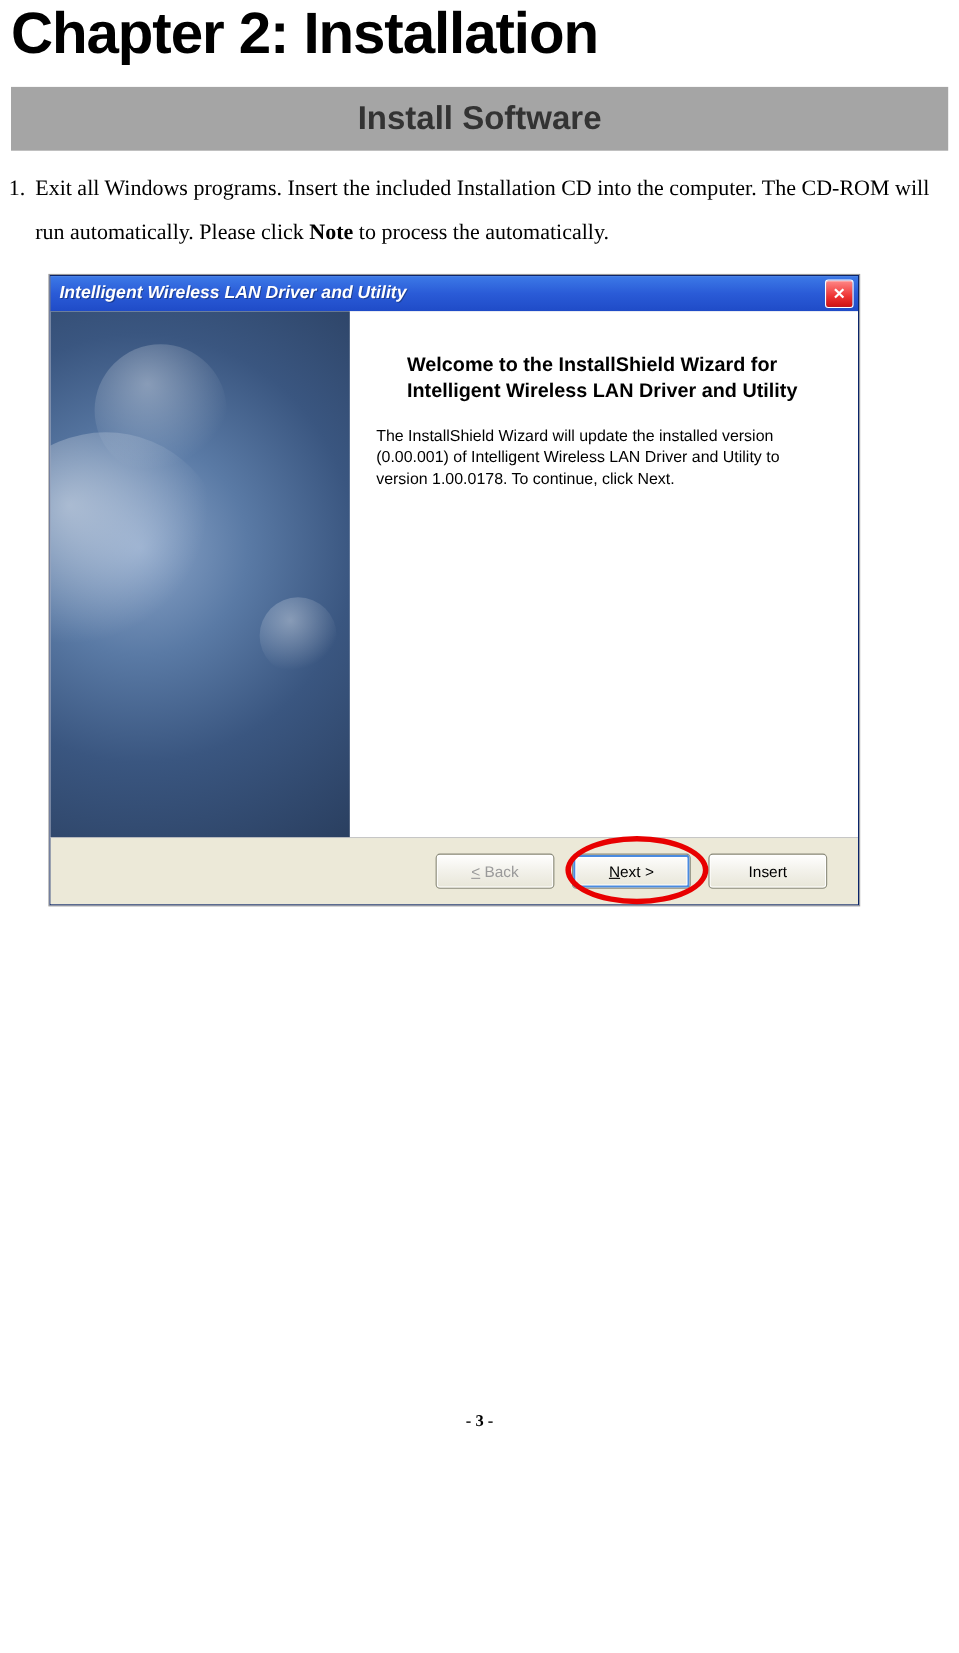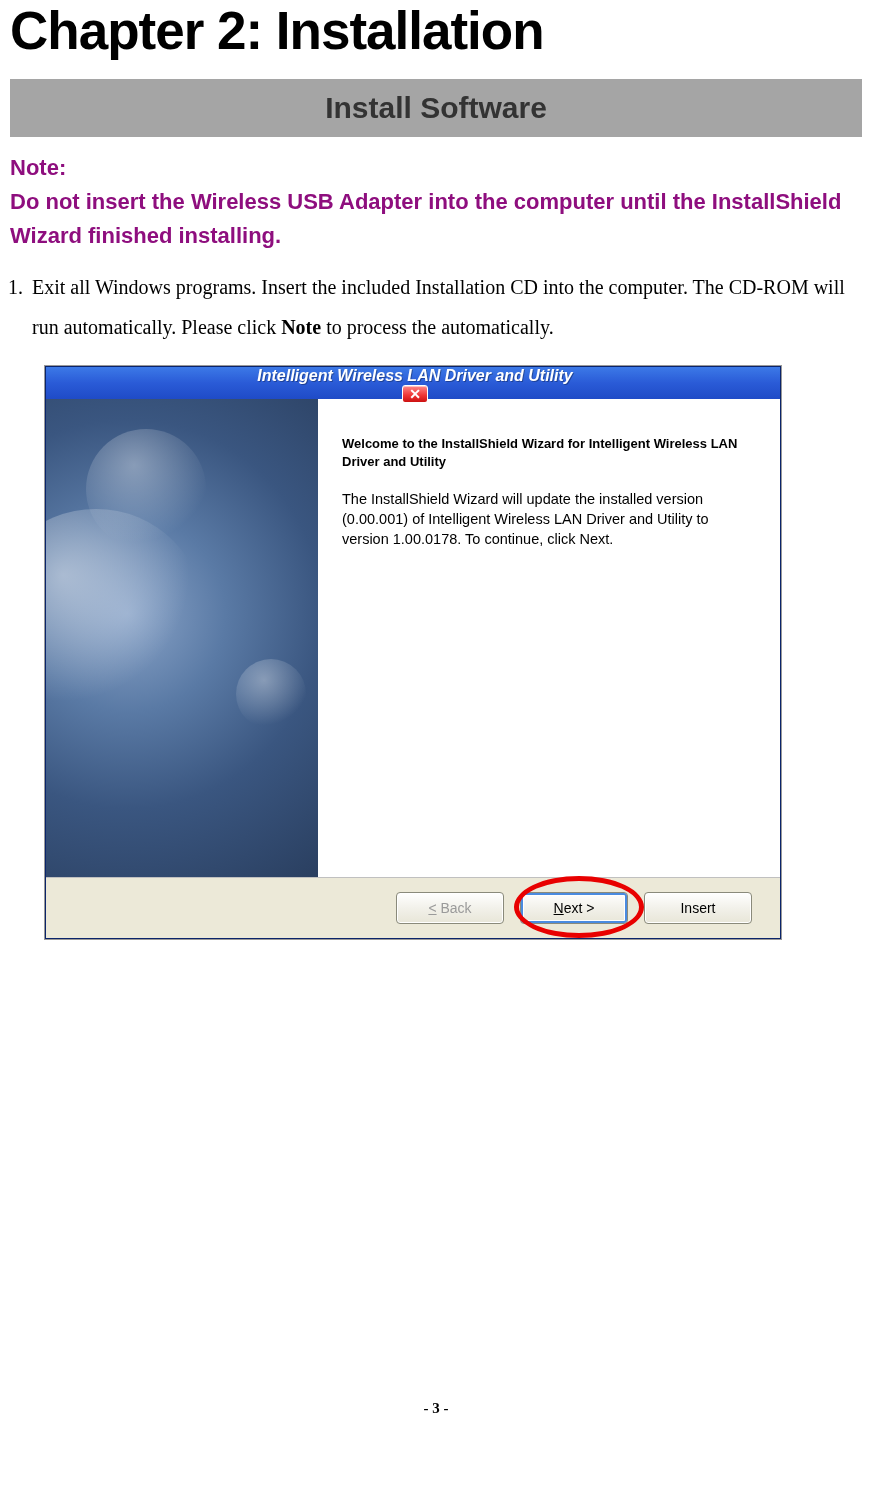--- a/index.html
+++ b/index.html
@@ -62,21 +62,20 @@
     border: 1px solid #0a246a;
     background: #ece9d8;
   }
   .titlebar {
     display: flex;
     align-items: center;
     justify-content: space-between;
     height: 32px;
     padding: 0 4px 0 8px;
     background: linear-gradient(to bottom, #3c79e7 0%, #2a5bd7 50%, #1f4bc7 100%);
-    flex-direction: column;
   }
   .titlebar-text {
     color: #fff;
     font-family: Tahoma, Arial, sans-serif;
     font-weight: bold;
     font-size: 16px;
     font-style: italic;
     text-shadow: 1px 1px 0 rgba(0,0,0,0.3);
   }
   .close-btn {
@@ -116,23 +115,24 @@
   .c2 { width: 120px; height: 120px; left: 40px; top: 30px; background: radial-gradient(circle at 40% 30%, rgba(255,255,255,0.35), rgba(255,255,255,0) 70%); }
   .c3 { width: 70px; height: 70px; left: 190px; top: 260px; background: radial-gradient(circle at 40% 30%, rgba(255,255,255,0.35), rgba(255,255,255,0) 70%); }
   .content-area {
     flex: 1;
     padding: 36px 28px 0 24px;
     font-family: Tahoma, Arial, sans-serif;
     color: #000;
   }
   .wizard-title {
     font-weight: bold;
-    font-size: 13px;
+    font-size: 18px;
     line-height: 1.35;
     margin-bottom: 20px;
+    margin-left: 28px;
   }
   .wizard-text {
     font-size: 14.5px;
     line-height: 1.35;
   }
   .button-row {
     height: 60px;
     display: flex;
     align-items: center;
     justify-content: flex-end;
@@ -183,24 +183,20 @@
 </head>
 <body>
 
 <div class="page">
   <h1 class="chapter-title">Chapter 2: Installation</h1>
 
   <div class="section-bar">
     <h2>Install Software</h2>
   </div>
 
-  <div class="note-block">
-    <div>Note:</div>
-    <div>Do not insert the Wireless USB Adapter into the computer until the InstallShield Wizard finished installing.</div>
-  </div>
 
   <ol class="steps">
     <li>
       <span>Exit all Windows programs. Insert the included Installation CD into the computer. The CD-ROM will run automatically. Please click </span><span class="bold">Note</span><span> to process the automatically.</span>
     </li>
   </ol>
 
   <div class="dialog-wrap">
     <div class="dialog">
       <div class="titlebar">

